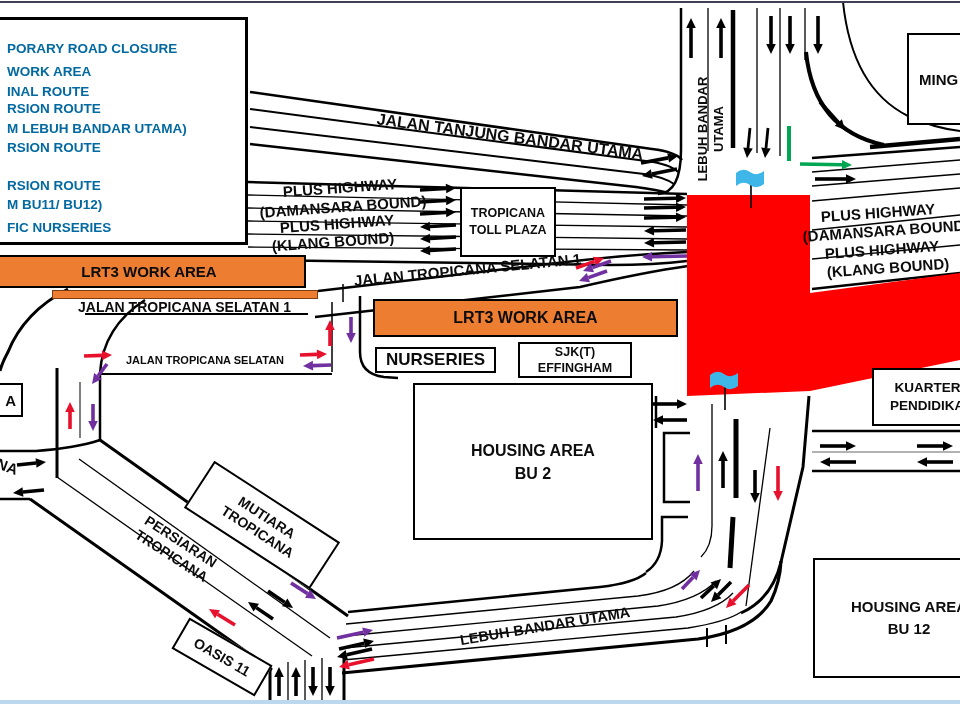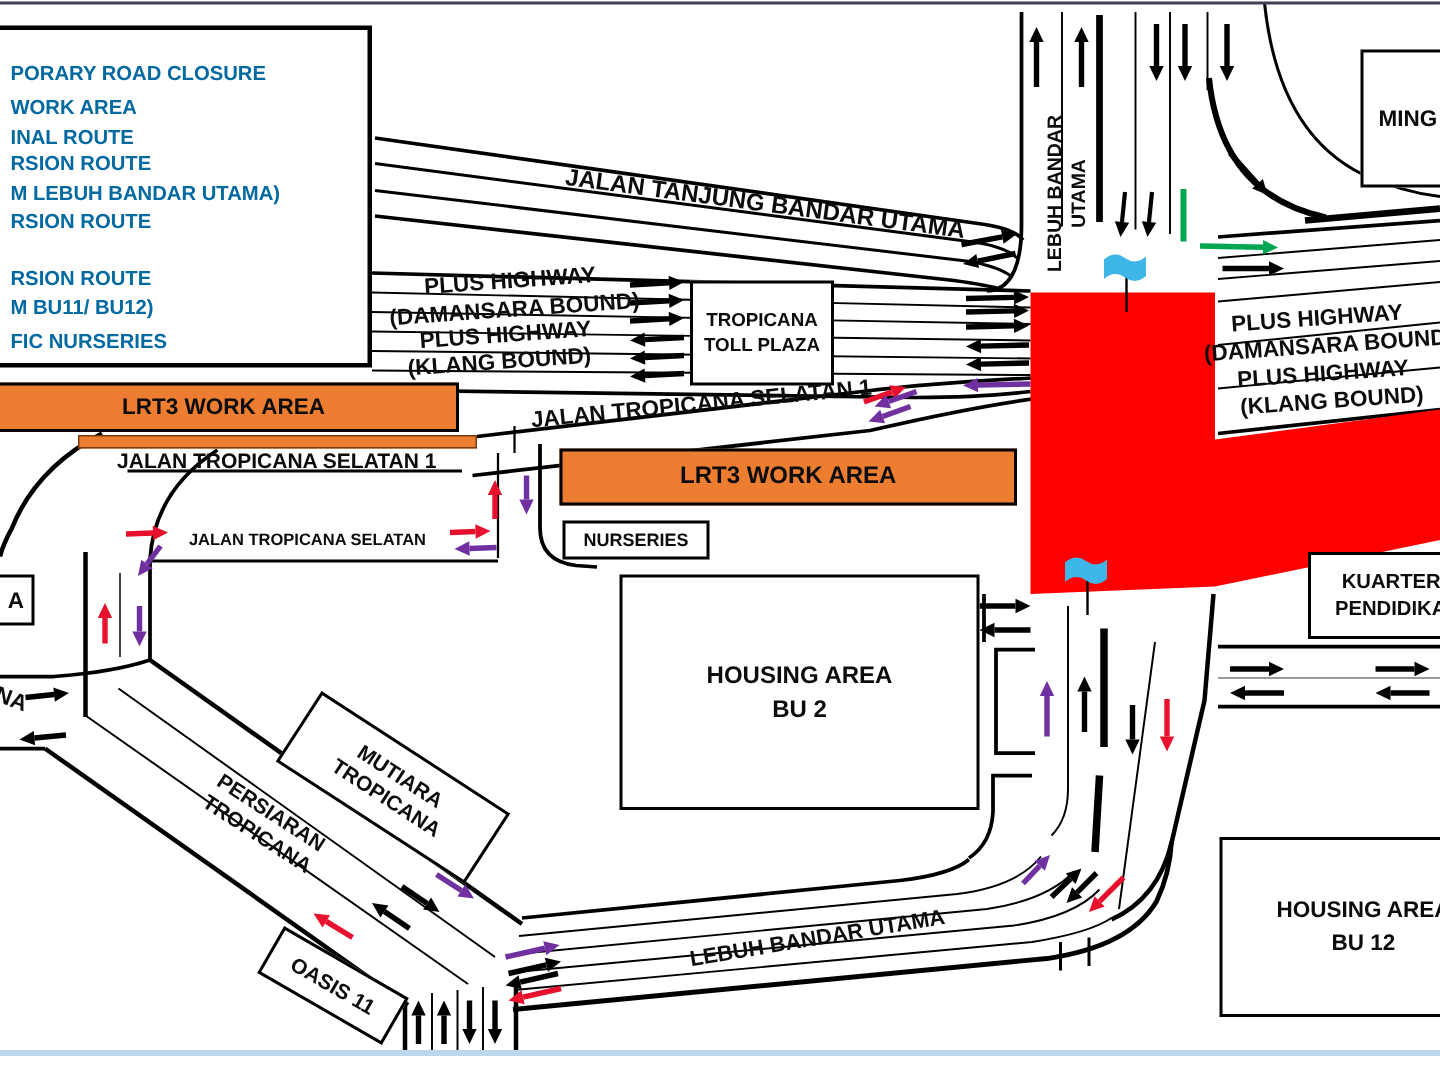--- a/index.html
+++ b/index.html
@@ -267,22 +267,26 @@
     <span>LRT3 WORK AREA</span>
   </div>
 
   <div class="bx" style="left:907px;top:33px;width:95px;height:92px;font-size:15px;align-items:flex-start;padding-left:10px">
     <span>MING</span>
   </div>
   <div class="bx" style="left:460px;top:187px;width:96px;height:70px;font-size:12.5px;line-height:17px">
     <span>TROPICANA</span>
     <span>TOLL PLAZA</span>
   </div>
-  <div class="bx" style="left:375px;top:347px;width:98px;height:26px;font-size:12px">
+  <div class="bx" style="left:375px;top:347px;width:121px;height:26px;font-size:17px">
     <span>NURSERIES</span>
+  </div>
+  <div class="bx" style="left:518px;top:342px;width:114px;height:36px;font-size:12.5px;line-height:16px">
+    <span>SJK(T)</span>
+    <span>EFFINGHAM</span>
   </div>
   <div class="bx" style="left:413px;top:383px;width:240px;height:157px;font-size:16px;line-height:23px">
     <span>HOUSING AREA</span>
     <span>BU 2</span>
   </div>
   <div class="bx" style="left:872px;top:368px;width:120px;height:58px;font-size:13.5px;line-height:18px">
     <span>KUARTERS</span>
     <span>PENDIDIKAN</span>
   </div>
   <div class="bx" style="left:813px;top:558px;width:192px;height:120px;font-size:15px;line-height:22px">

